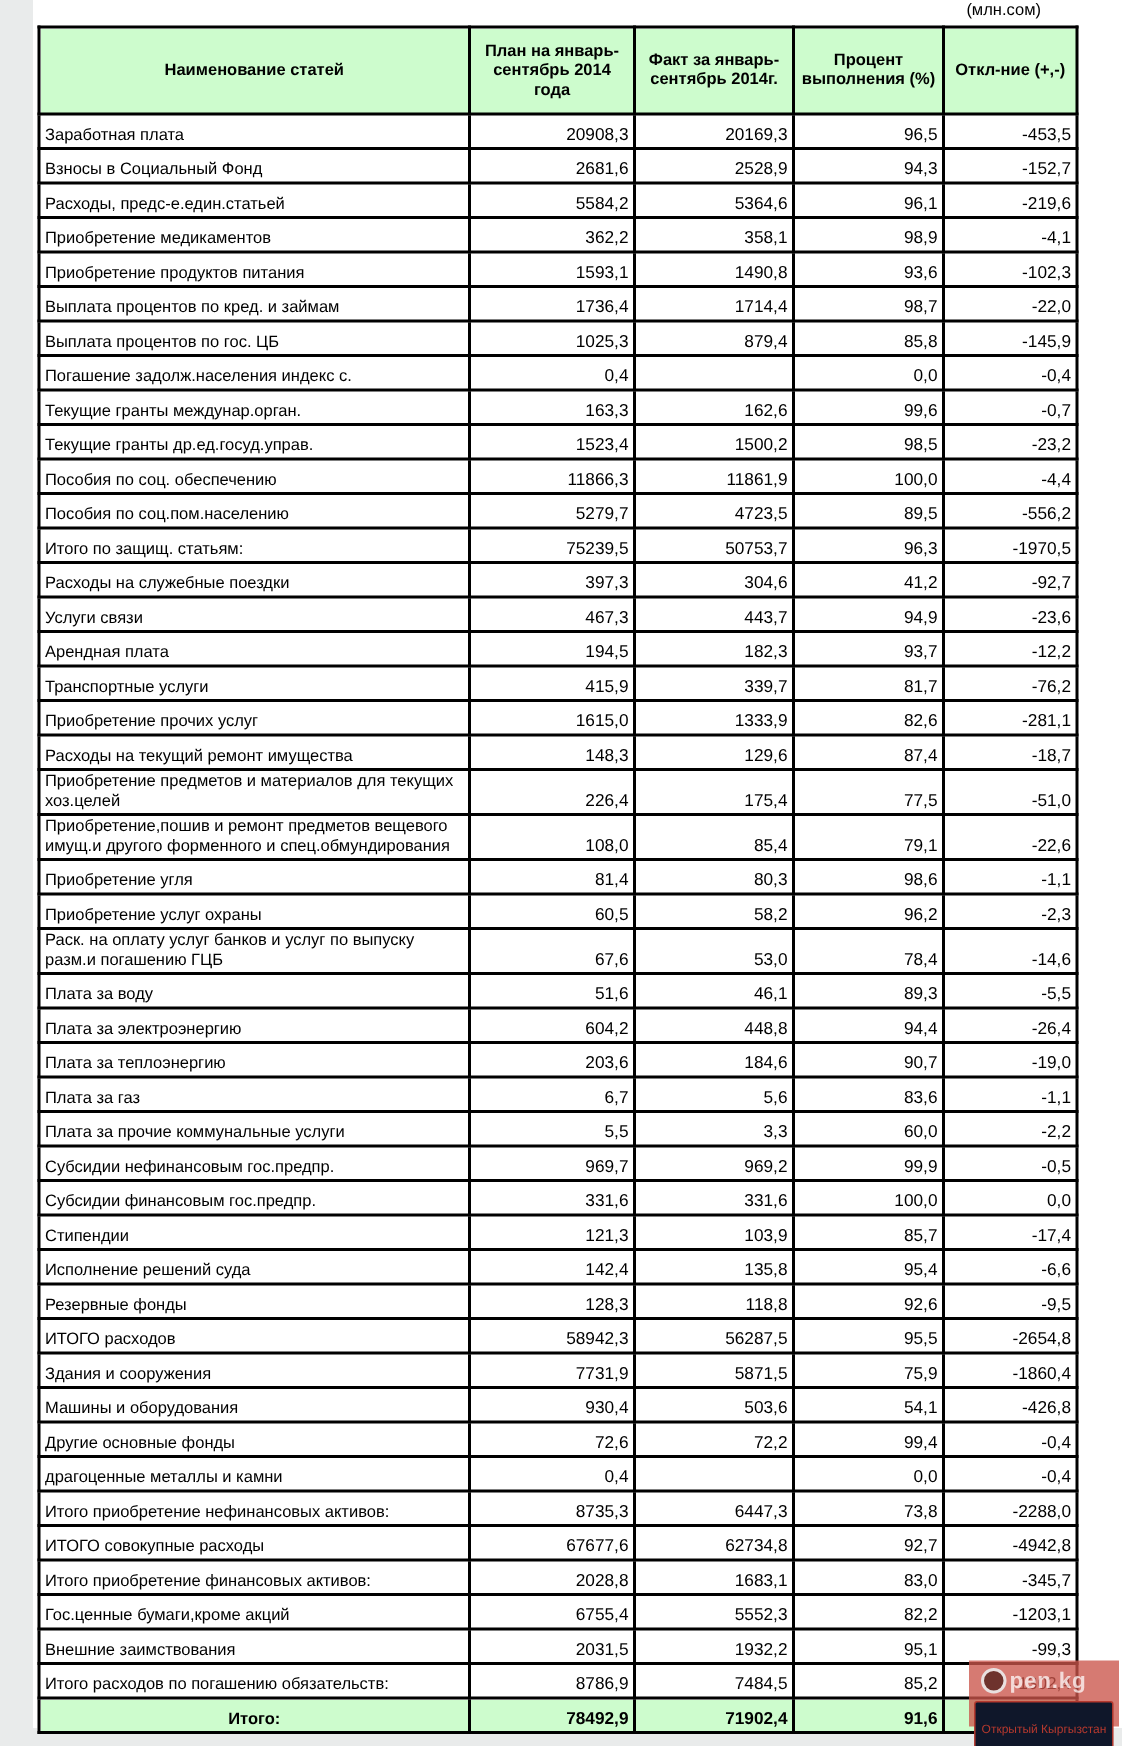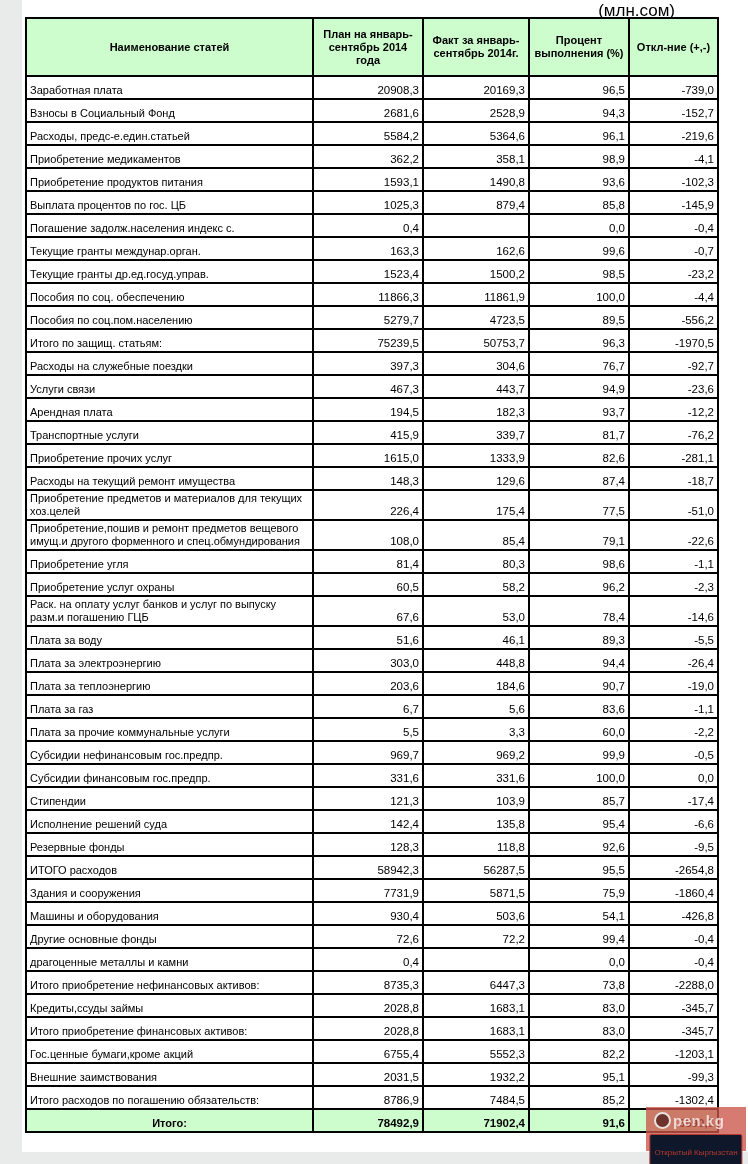--- a/index.html
+++ b/index.html
@@ -3,21 +3,21 @@
 <meta charset="utf-8">
 <style>
   html,body{margin:0;padding:0;}
   body{
     width:748px;height:1164px;position:relative;background:#ffffff;
     font-family:"Liberation Sans","DejaVu Sans",sans-serif;color:#000;
     overflow:hidden;
   }
   .page-edge-left{position:absolute;left:0;top:0;width:22px;height:1164px;background:#e9ebeb;}
   .page-edge-bottom{position:absolute;left:0;top:1152px;width:748px;height:12px;background:#e9ebeb;}
-  .unit-label{position:absolute;top:1px;right:73px;font-size:17px;color:#000;}
+  .unit-label{position:absolute;top:1px;right:54px;font-size:11px;color:#000;}
   table.budget{
     position:absolute;left:25px;top:17px;width:694px;
     border-collapse:collapse;table-layout:fixed;background:#fff;
   }
   .budget col.c0{width:287px}
   .budget col.c1{width:110px}
   .budget col.c2{width:106px}
   .budget col.c3{width:100px}
   .budget col.c4{width:89px}
   .budget th,.budget td{
@@ -77,21 +77,21 @@
       <th>Процент выполнения (%)</th>
       <th>Откл-ние (+,-)</th>
     </tr>
   </thead>
   <tbody>
       <tr>
     <td class="name">Заработная плата</td>
     <td class="num">20908,3</td>
     <td class="num">20169,3</td>
     <td class="num">96,5</td>
-    <td class="num">-739,0</td>
+    <td class="num">-453,5</td>
   </tr>
       <tr>
     <td class="name">Взносы в Социальный Фонд</td>
     <td class="num">2681,6</td>
     <td class="num">2528,9</td>
     <td class="num">94,3</td>
     <td class="num">-152,7</td>
   </tr>
       <tr>
     <td class="name">Расходы, предс-е.един.статьей</td>
@@ -108,20 +108,27 @@
     <td class="num">-4,1</td>
   </tr>
       <tr>
     <td class="name">Приобретение продуктов питания</td>
     <td class="num">1593,1</td>
     <td class="num">1490,8</td>
     <td class="num">93,6</td>
     <td class="num">-102,3</td>
   </tr>
       <tr>
+    <td class="name">Выплата процентов по кред. и займам</td>
+    <td class="num">1736,4</td>
+    <td class="num">1714,4</td>
+    <td class="num">98,7</td>
+    <td class="num">-22,0</td>
+  </tr>
+      <tr>
     <td class="name">Выплата процентов по гос. ЦБ</td>
     <td class="num">1025,3</td>
     <td class="num">879,4</td>
     <td class="num">85,8</td>
     <td class="num">-145,9</td>
   </tr>
       <tr>
     <td class="name">Погашение задолж.населения индекс с.</td>
     <td class="num">0,4</td>
     <td class="num"></td>
@@ -160,21 +167,21 @@
     <td class="name">Итого по защищ. статьям:</td>
     <td class="num">75239,5</td>
     <td class="num">50753,7</td>
     <td class="num">96,3</td>
     <td class="num">-1970,5</td>
   </tr>
       <tr>
     <td class="name">Расходы на служебные поездки</td>
     <td class="num">397,3</td>
     <td class="num">304,6</td>
-    <td class="num">76,7</td>
+    <td class="num">41,2</td>
     <td class="num">-92,7</td>
   </tr>
       <tr>
     <td class="name">Услуги связи</td>
     <td class="num">467,3</td>
     <td class="num">443,7</td>
     <td class="num">94,9</td>
     <td class="num">-23,6</td>
   </tr>
       <tr>
@@ -242,21 +249,21 @@
   </tr>
       <tr>
     <td class="name">Плата за воду</td>
     <td class="num">51,6</td>
     <td class="num">46,1</td>
     <td class="num">89,3</td>
     <td class="num">-5,5</td>
   </tr>
       <tr>
     <td class="name">Плата за электроэнергию</td>
-    <td class="num">303,0</td>
+    <td class="num">604,2</td>
     <td class="num">448,8</td>
     <td class="num">94,4</td>
     <td class="num">-26,4</td>
   </tr>
       <tr>
     <td class="name">Плата за теплоэнергию</td>
     <td class="num">203,6</td>
     <td class="num">184,6</td>
     <td class="num">90,7</td>
     <td class="num">-19,0</td>
@@ -345,26 +352,26 @@
     <td class="num">0,0</td>
     <td class="num">-0,4</td>
   </tr>
       <tr class="bold">
     <td class="name">Итого приобретение нефинансовых активов:</td>
     <td class="num">8735,3</td>
     <td class="num">6447,3</td>
     <td class="num">73,8</td>
     <td class="num">-2288,0</td>
   </tr>
-      <tr>
-    <td class="name">Кредиты,ссуды займы</td>
-    <td class="num">2028,8</td>
-    <td class="num">1683,1</td>
-    <td class="num">83,0</td>
-    <td class="num">-345,7</td>
+      <tr class="bold">
+    <td class="name">ИТОГО совокупные расходы</td>
+    <td class="num">67677,6</td>
+    <td class="num">62734,8</td>
+    <td class="num">92,7</td>
+    <td class="num">-4942,8</td>
   </tr>
       <tr class="bold">
     <td class="name">Итого приобретение финансовых активов:</td>
     <td class="num">2028,8</td>
     <td class="num">1683,1</td>
     <td class="num">83,0</td>
     <td class="num">-345,7</td>
   </tr>
       <tr>
     <td class="name">Гос.ценные бумаги,кроме акций</td>

